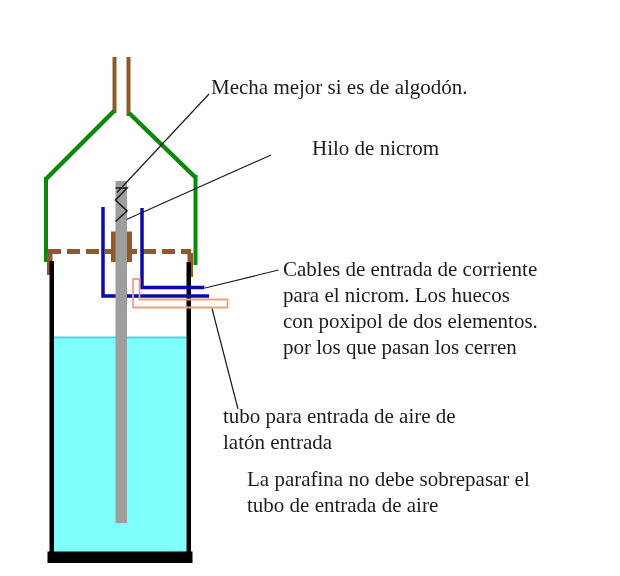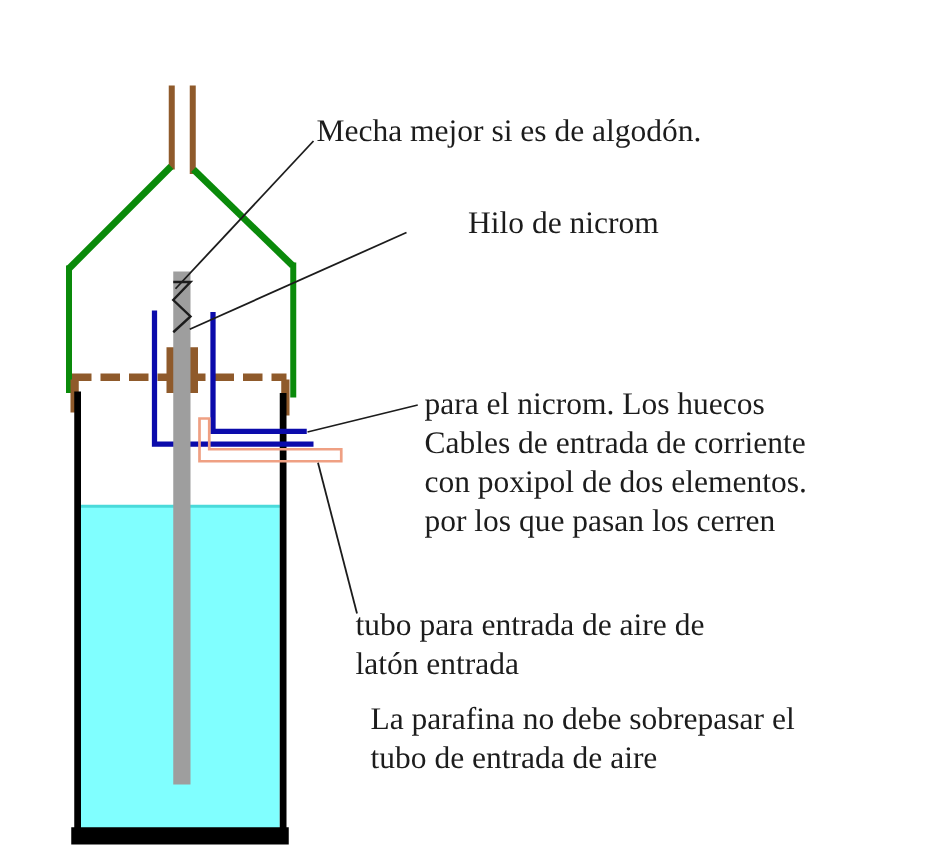--- a/index.html
+++ b/index.html
@@ -61,27 +61,27 @@
     <line x1="271" y1="155" x2="126.5" y2="219.5" stroke-width="1.2" stroke="#1c1c1c"></line>
     <line x1="278.5" y1="270" x2="205" y2="288" stroke-width="1.2" stroke="#1c1c1c"></line>
     <line x1="212" y1="308.5" x2="238" y2="409" stroke-width="1.2" stroke="#1c1c1c"></line>
   </svg>
 
   <div class="label" style="left:211px;top:74px;">Mecha mejor si es de algodón.</div>
 
   <div class="label" style="left:272px;top:135px;margin-left:40px;">Hilo de nicrom</div>
 
   <div class="label" style="left:283px;top:256px;">
+    <div>Cables de entrada de corriente</div>
     <div>para el nicrom. Los huecos</div>
-    <div>Cables de entrada de corriente</div>
     <div>con poxipol de dos elementos.</div>
     <div>por los que pasan los cerren</div>
   </div>
 
-  <div class="label" style="left:237px;top:403px;">
+  <div class="label" style="left:223px;top:403px;">
     <div>tubo para entrada de aire de</div>
     <div>latón entrada</div>
   </div>
 
   <div class="label" style="left:247px;top:466px;">
     <div>La parafina no debe sobrepasar el</div>
     <div>tubo de entrada de aire</div>
   </div>
 
 </div>

